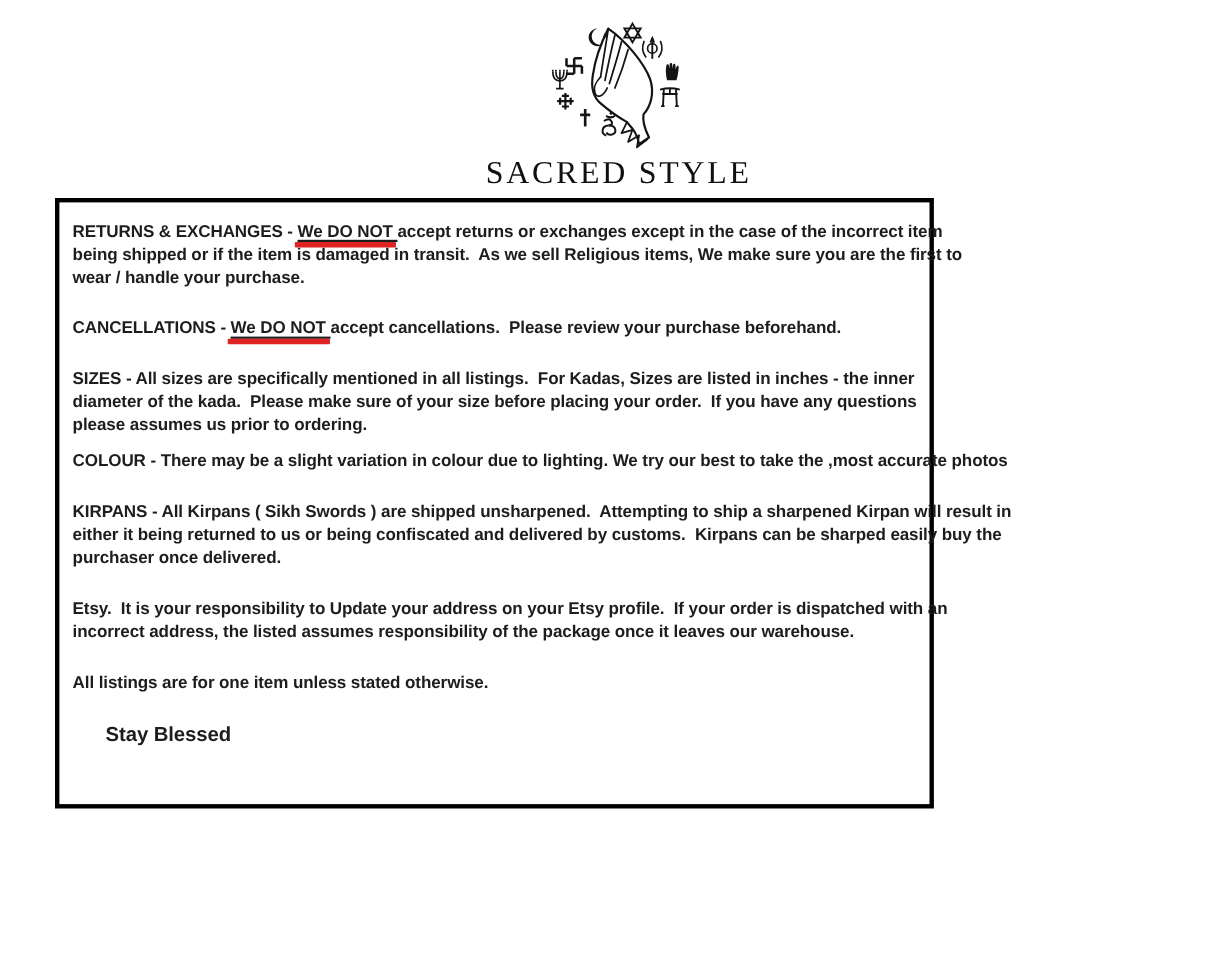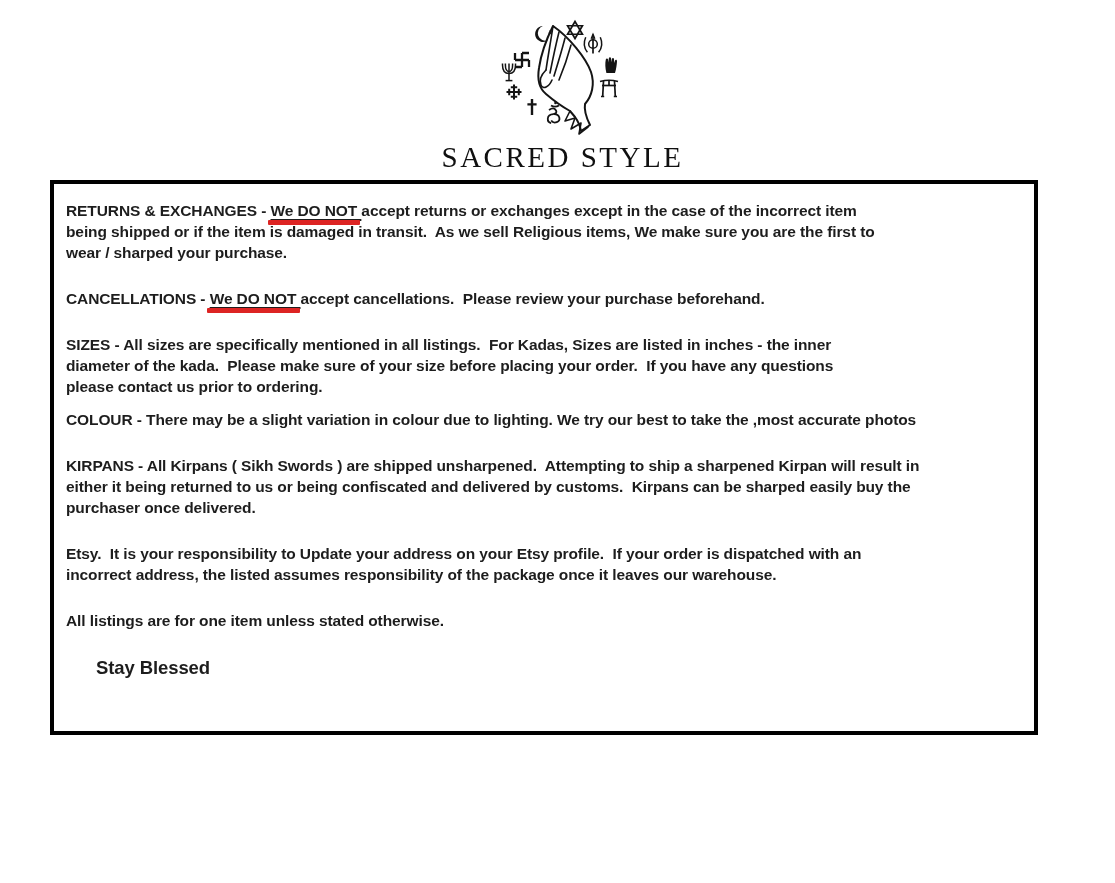--- a/index.html
+++ b/index.html
@@ -16,21 +16,21 @@
     overflow:hidden;
   }
   .logo-area{position:absolute;top:8px;left:0;right:0;text-align:center;margin-left:10px;}
   .logo-svg{display:block;margin:0 auto;}
   .brand{
     font-family:"Liberation Serif",serif;
     font-size:29px;line-height:30px;letter-spacing:2.5px;
     color:#101010;margin-top:2px;
   }
   .policy-box{
-    position:absolute;left:50px;top:180px;width:988px;height:555px;
+    position:absolute;left:50px;top:180px;width:799px;height:555px;
     box-sizing:border-box;border:4px solid var(--box_border);
     background:#ffffff;padding:16px 12px 0 12px;
   }
   .para{margin-top:25px;}
   .para:first-child{margin-top:0;}
   .para:nth-child(4){margin-top:12px;}
   .line{
     white-space:pre;
     font-weight:bold;font-size:15.5px;line-height:21px;
     letter-spacing:-0.1px;color:var(--text);
@@ -116,29 +116,29 @@
       </g>
     </svg>
     <div class="brand">SACRED STYLE</div>
   </header>
 
   <section class="policy-box">
     <div>
         <div class="para">
           <div class="line"><span>RETURNS &amp; EXCHANGES - </span><span class="donot">We DO NOT </span><span>accept returns or exchanges except in the case of the incorrect item</span></div>
           <div class="line"><span>being shipped or if the item is damaged in transit.  As we sell Religious items, We make sure you are the first to</span></div>
-          <div class="line"><span>wear / sharped your purchase.</span></div>
+          <div class="line"><span>wear / handle your purchase.</span></div>
         </div>
         <div class="para">
           <div class="line"><span>CANCELLATIONS - </span><span class="donot">We DO NOT </span><span>accept cancellations.  Please review your purchase beforehand.</span></div>
         </div>
         <div class="para">
           <div class="line"><span>SIZES - All sizes are specifically mentioned in all listings.  For Kadas, Sizes are listed in inches - the inner</span></div>
           <div class="line"><span>diameter of the kada.  Please make sure of your size before placing your order.  If you have any questions</span></div>
-          <div class="line"><span>please contact us prior to ordering.</span></div>
+          <div class="line"><span>please assumes us prior to ordering.</span></div>
         </div>
         <div class="para">
           <div class="line"><span>COLOUR - There may be a slight variation in colour due to lighting. We try our best to take the ,most accurate photos</span></div>
         </div>
         <div class="para">
           <div class="line"><span>KIRPANS - All Kirpans ( Sikh Swords ) are shipped unsharpened.  Attempting to ship a sharpened Kirpan will result in</span></div>
           <div class="line"><span>either it being returned to us or being confiscated and delivered by customs.  Kirpans can be sharped easily buy the</span></div>
           <div class="line"><span>purchaser once delivered.</span></div>
         </div>
         <div class="para">

